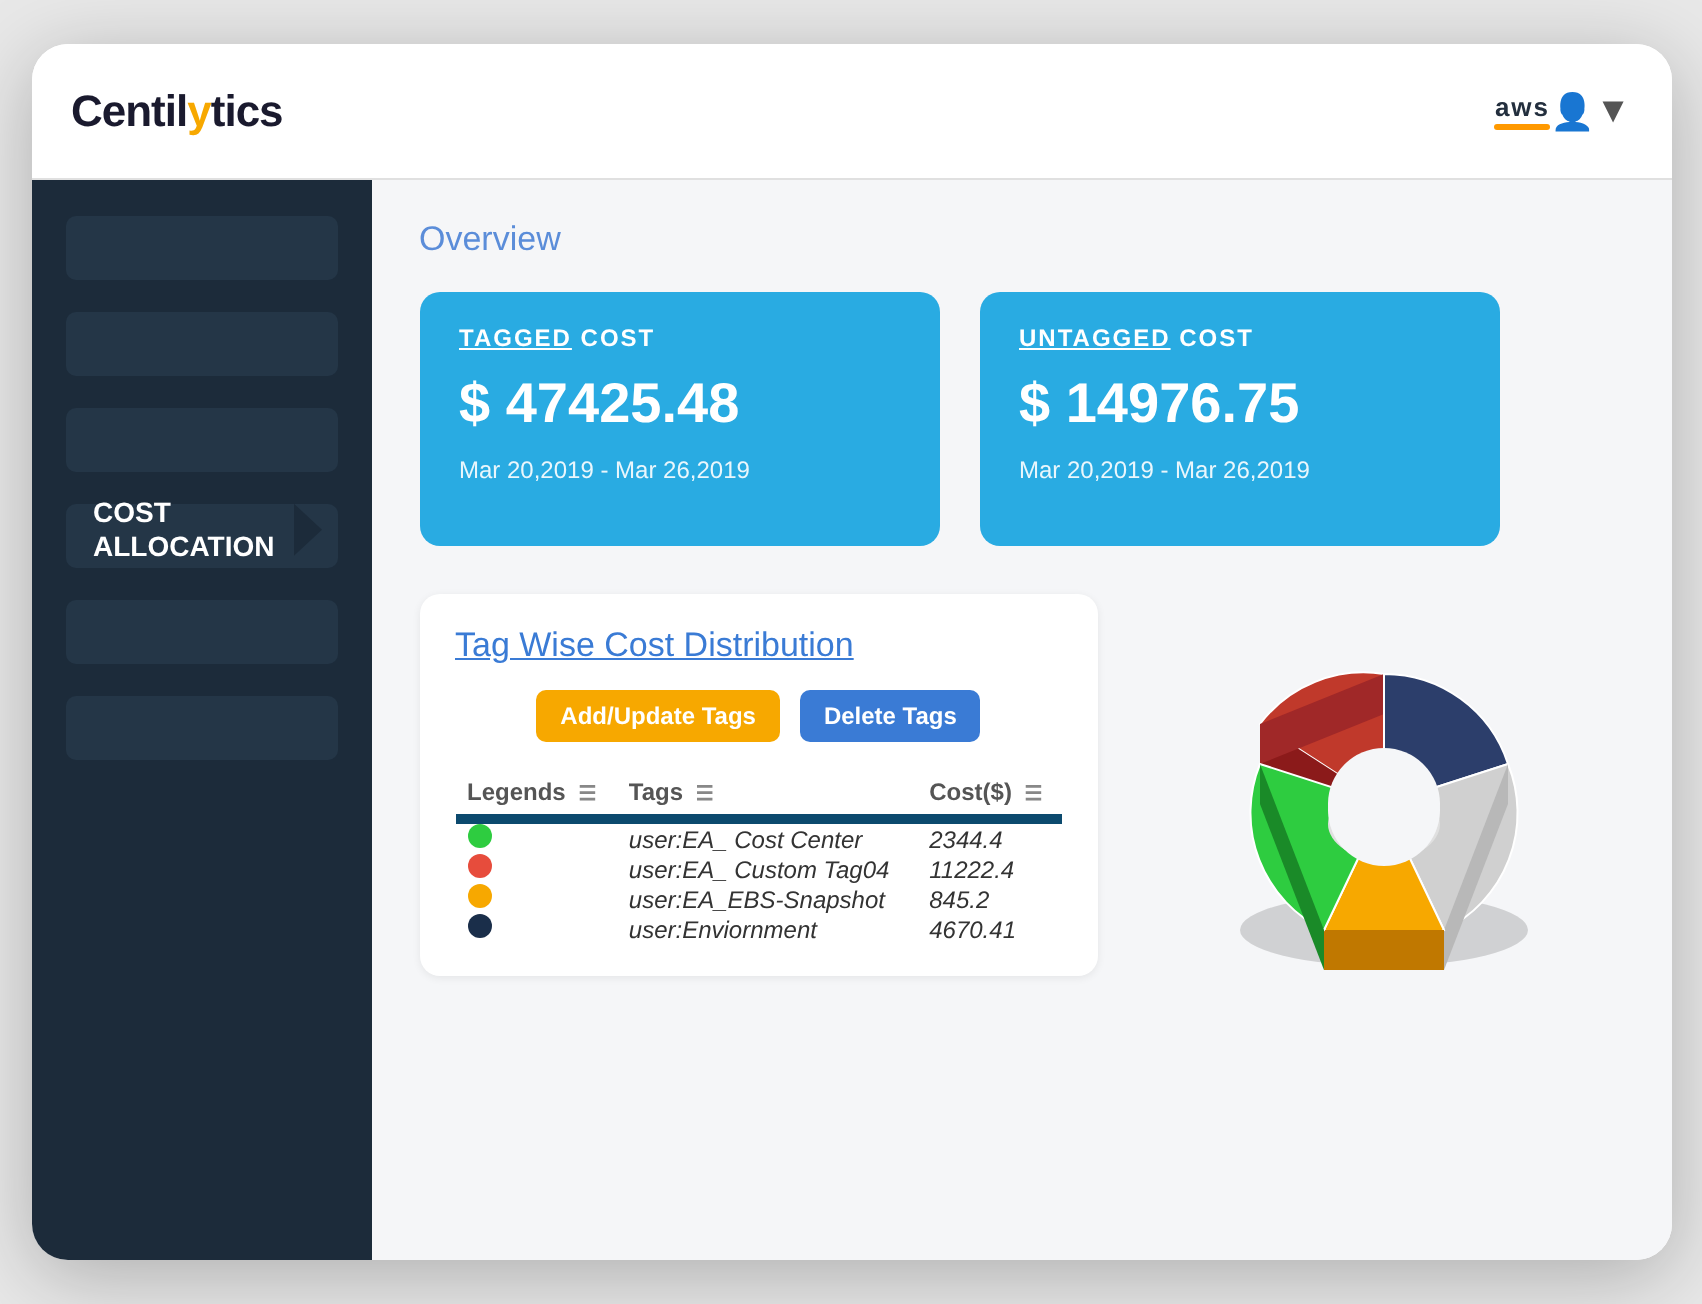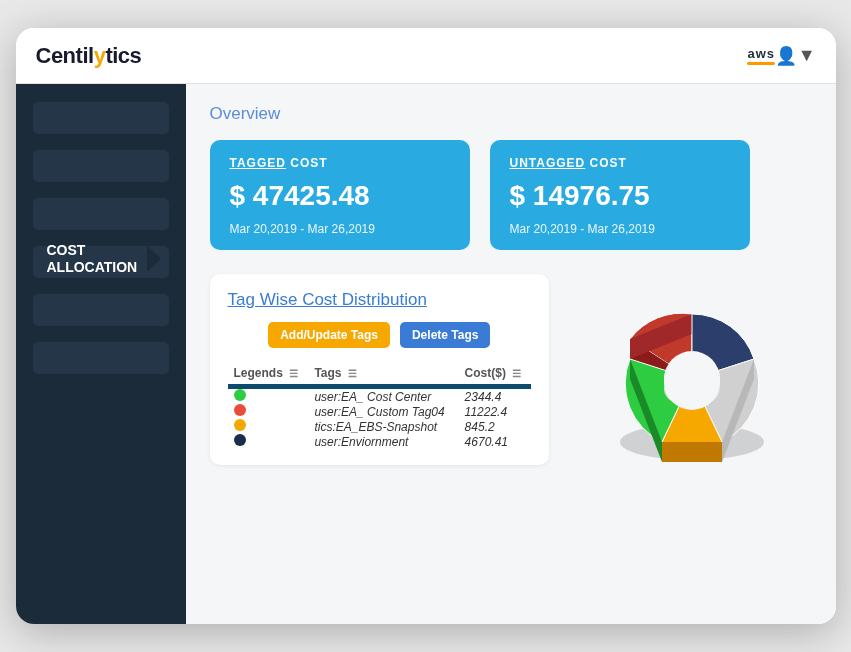--- a/index.html
+++ b/index.html
@@ -19,21 +19,21 @@
       overflow: hidden;
     }
     
     .header {
       background: #fff;
       border-bottom: 1px solid #e0e0e0;
       display: flex;
       align-items: center;
       justify-content: space-between;
       padding: 10px 20px;
-      height: 56px;
+      height: 68px;
     }
     .logo {
       font-size: 22px;
       font-weight: bold;
       color: #1a1a2e;
       letter-spacing: -0.5px;
     }
     .logo span.dot { color: #f7a800; }
     .header-icons {
       display: flex;
@@ -135,21 +135,21 @@
     
     .cost-cards {
       display: flex;
       gap: 20px;
       margin-bottom: 24px;
     }
     .cost-card {
       flex: 1;
       background: #29abe2;
       border-radius: 10px;
-      padding: 16px 20px 14px 20px;
+      padding: 16px 20px 31px 20px;
       color: #fff;
       max-width: 260px;
     }
     .cost-card-title {
       font-size: 12px;
       font-weight: bold;
       letter-spacing: 1px;
       text-transform: uppercase;
       margin-bottom: 10px;
     }
@@ -349,21 +349,21 @@
     <td>
       <span class="legend-dot" style="background:#e74c3c"></span>
     </td>
     <td style="color:#333;font-size:12px;">user:EA_ Custom Tag04</td>
     <td style="color:#333;font-size:12px;">11222.4</td>
   </tr>
                 <tr>
     <td>
       <span class="legend-dot" style="background:#f7a800"></span>
     </td>
-    <td style="color:#333;font-size:12px;">tics:EA_EBS-Snapshot</td>
+    <td style="color:#333;font-size:12px;">user:EA_EBS-Snapshot</td>
     <td style="color:#333;font-size:12px;">845.2</td>
   </tr>
                 <tr>
     <td>
       <span class="legend-dot" style="background:#1a2e4a"></span>
     </td>
     <td style="color:#333;font-size:12px;">user:Enviornment</td>
     <td style="color:#333;font-size:12px;">4670.41</td>
   </tr>
               </tbody>

